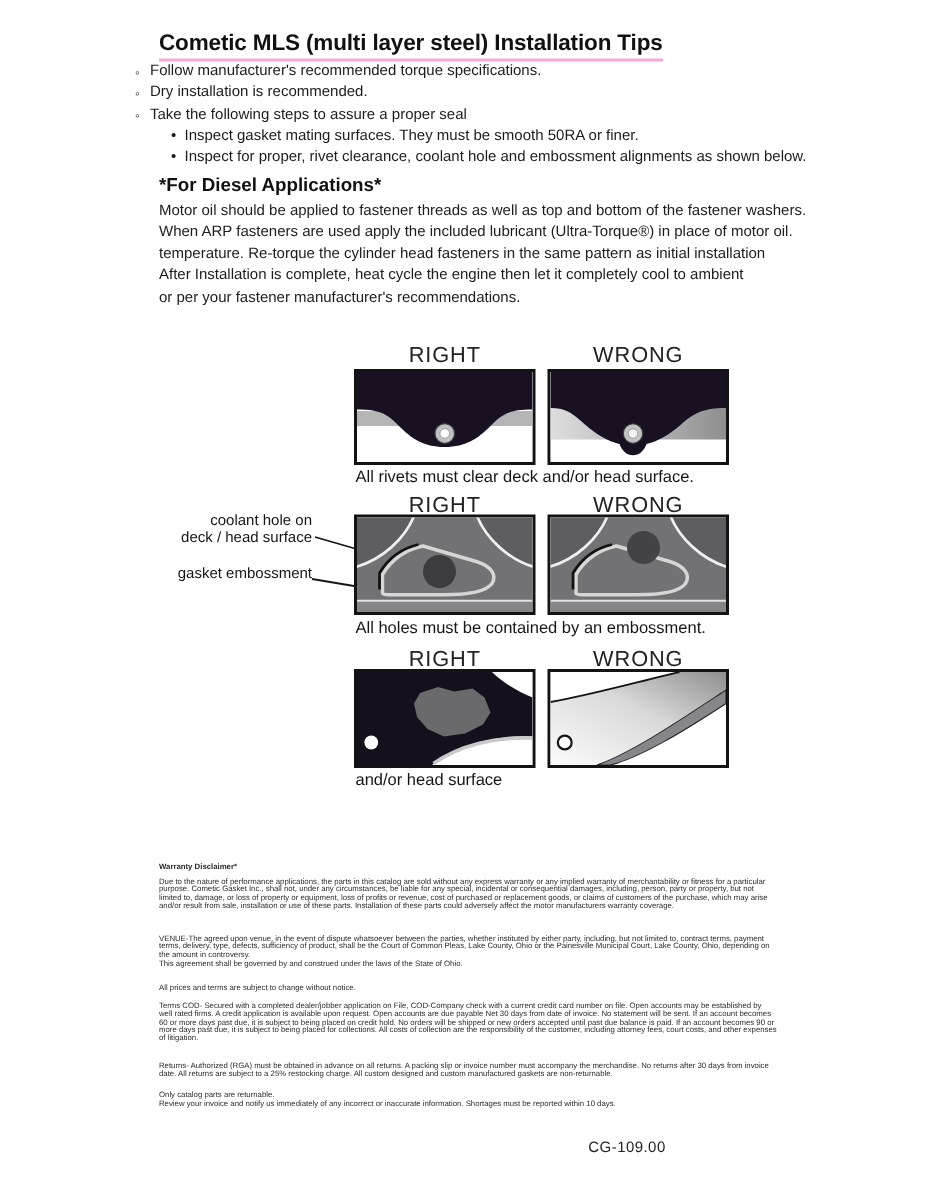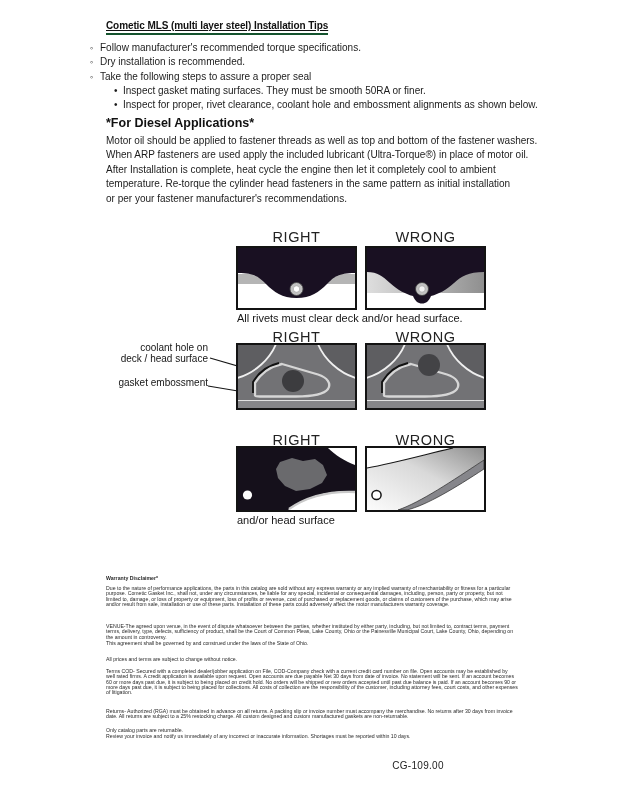--- a/index.html
+++ b/index.html
@@ -3,22 +3,22 @@
 <meta charset="utf-8">
 <style>
   html,body{margin:0;padding:0;background:#ffffff;}
   .page{
     position:relative;width:618px;height:800px;background:#ffffff;
     font-family:"Liberation Sans", sans-serif;color:#1e1e1e;overflow:hidden;
   }
   .abs{position:absolute;}
   .title{
     position:absolute;left:106px;top:20px;margin:0;
-    font-size:10px;font-weight:bold;letter-spacing:-0.1px;color:#111;
-    border-bottom:2px solid #14532d;padding-bottom:2px;white-space:nowrap;text-decoration:underline;
+    font-size:15px;font-weight:bold;letter-spacing:-0.1px;color:#111;
+    border-bottom:2px solid #f9a8d4;padding-bottom:2px;white-space:nowrap;
   }
   .bullets{position:absolute;left:90px;top:41px;font-size:10px;line-height:14.3px;color:#1c1c1c;}
   .brow{display:flex;white-space:nowrap;}
   .m1{width:10px;font-size:9px;flex:0 0 10px;}
   .brow.sub{padding-left:24px;}
   .m2{width:9px;font-size:10px;flex:0 0 9px;}
   .diesel-h{position:absolute;left:106px;top:116px;margin:0;font-size:12.5px;font-weight:bold;color:#111;white-space:nowrap;}
   .para{position:absolute;left:106px;font-size:10px;line-height:14.4px;color:#1c1c1c;}
   .pline{white-space:nowrap;}
   .fig-label{position:absolute;width:121px;text-align:center;font-size:14.5px;letter-spacing:0.6px;color:#222;white-space:nowrap;}
@@ -60,22 +60,22 @@
       </div>
   </div>
 
   <h2 class="diesel-h">*For Diesel Applications*</h2>
 
   <div class="para" style="top:134px;">
     <div class="pline">Motor oil should be applied to fastener threads as well as top and bottom of the fastener washers.</div>
     <div class="pline">When ARP fasteners are used apply the included lubricant (Ultra-Torque®) in place of motor oil.</div>
   </div>
   <div class="para" style="top:163px;">
+    <div class="pline">temperature. Re-torque the cylinder head fasteners in the same pattern as initial installation</div>
     <div class="pline">After Installation is complete, heat cycle the engine then let it completely cool to ambient</div>
-    <div class="pline">temperature. Re-torque the cylinder head fasteners in the same pattern as initial installation</div>
     <div class="pline">or per your fastener manufacturer's recommendations.</div>
   </div>
 
   <div class="fig-label" style="left:236px;top:229px;">RIGHT</div>
   <div class="fig-label" style="left:365px;top:229px;">WRONG</div>
 
   <div class="panel" style="left:236px;top:246px;height:60px;">
     <svg viewBox="0 0 117 60" preserveAspectRatio="none">
       <rect x="0" y="0" width="117" height="60" fill="#ffffff"></rect>
       <rect x="0" y="26" width="117" height="10" fill="#b5b5b5"></rect>
@@ -133,20 +133,21 @@
       <rect x="0" y="0" width="117" height="63" fill="#727275"></rect>
       <path d="M-1,-1 L38,-1 C32,14 17,28 -1,33 Z" fill="#5e5e61" stroke="#efefef" stroke-width="1.8"></path>
       <path d="M118,-1 L80,-1 C86,14 101,28 118,33 Z" fill="#5e5e61" stroke="#efefef" stroke-width="1.8"></path>
       <rect x="0" y="55.5" width="117" height="7.5" fill="#868689"></rect>
       <line x1="0" y1="55.5" x2="117" y2="55.5" stroke="#e2e2e2" stroke-width="1.2"></line>
       <path d="M17,50.5 L17,38 C23,28 32,21.5 44,19 L80,29.5 C89.5,32.5 93.5,38.5 90,44 C86,49.5 74,51.5 58,51.5 L22,51.5 C18.5,51.5 17,51.2 17,50.5 Z" fill="none" stroke="#d6d6d6" stroke-width="2.3" stroke-linejoin="round"></path>
       <path d="M15,48 L15,37 C21,27 30,20.5 41,18" fill="none" stroke="#111111" stroke-width="1.8"></path>
       <circle cx="62" cy="20" r="11" fill="#434346"></circle>
     </svg>
   </div>
+  <div class="caption" style="top:413px;">All holes must be contained by an embossment.</div>
 
   <div class="fig-label" style="left:236px;top:432px;">RIGHT</div>
   <div class="fig-label" style="left:365px;top:432px;">WRONG</div>
 
   <div class="panel" style="left:236px;top:446px;height:62px;">
     <svg viewBox="0 0 117 62" preserveAspectRatio="none">
       <rect x="0" y="0" width="117" height="62" fill="#ffffff"></rect>
       <path d="M0,0 H90 C97,7 107,13 117,17 V43 C92,42 67,48 50,62 H0 Z" fill="#15101b"></path>
       <path d="M117,44 C92,43 68,49 51,61" fill="none" stroke="#c9c9c9" stroke-width="2.4"></path>
       <path d="M42,14 L54,10 L65,13 L77,11 L85,17 L89,27 L84,35 L72,41 L58,43 L47,38 L40,30 L38,21 Z" fill="#6a6a6d"></path>

